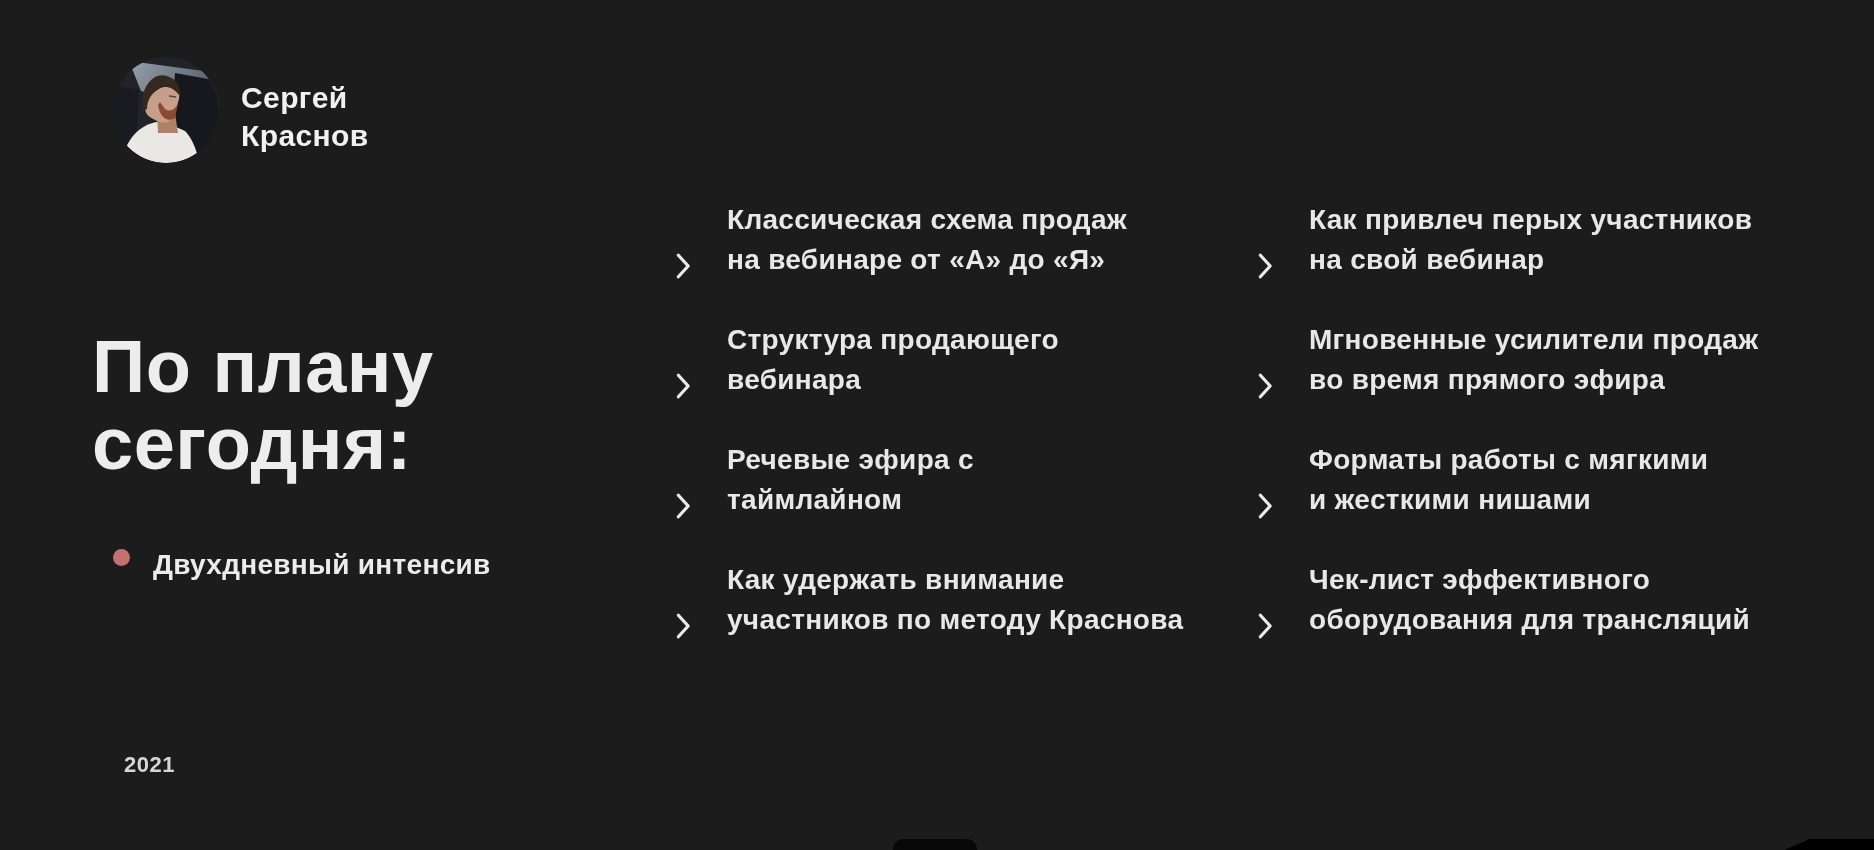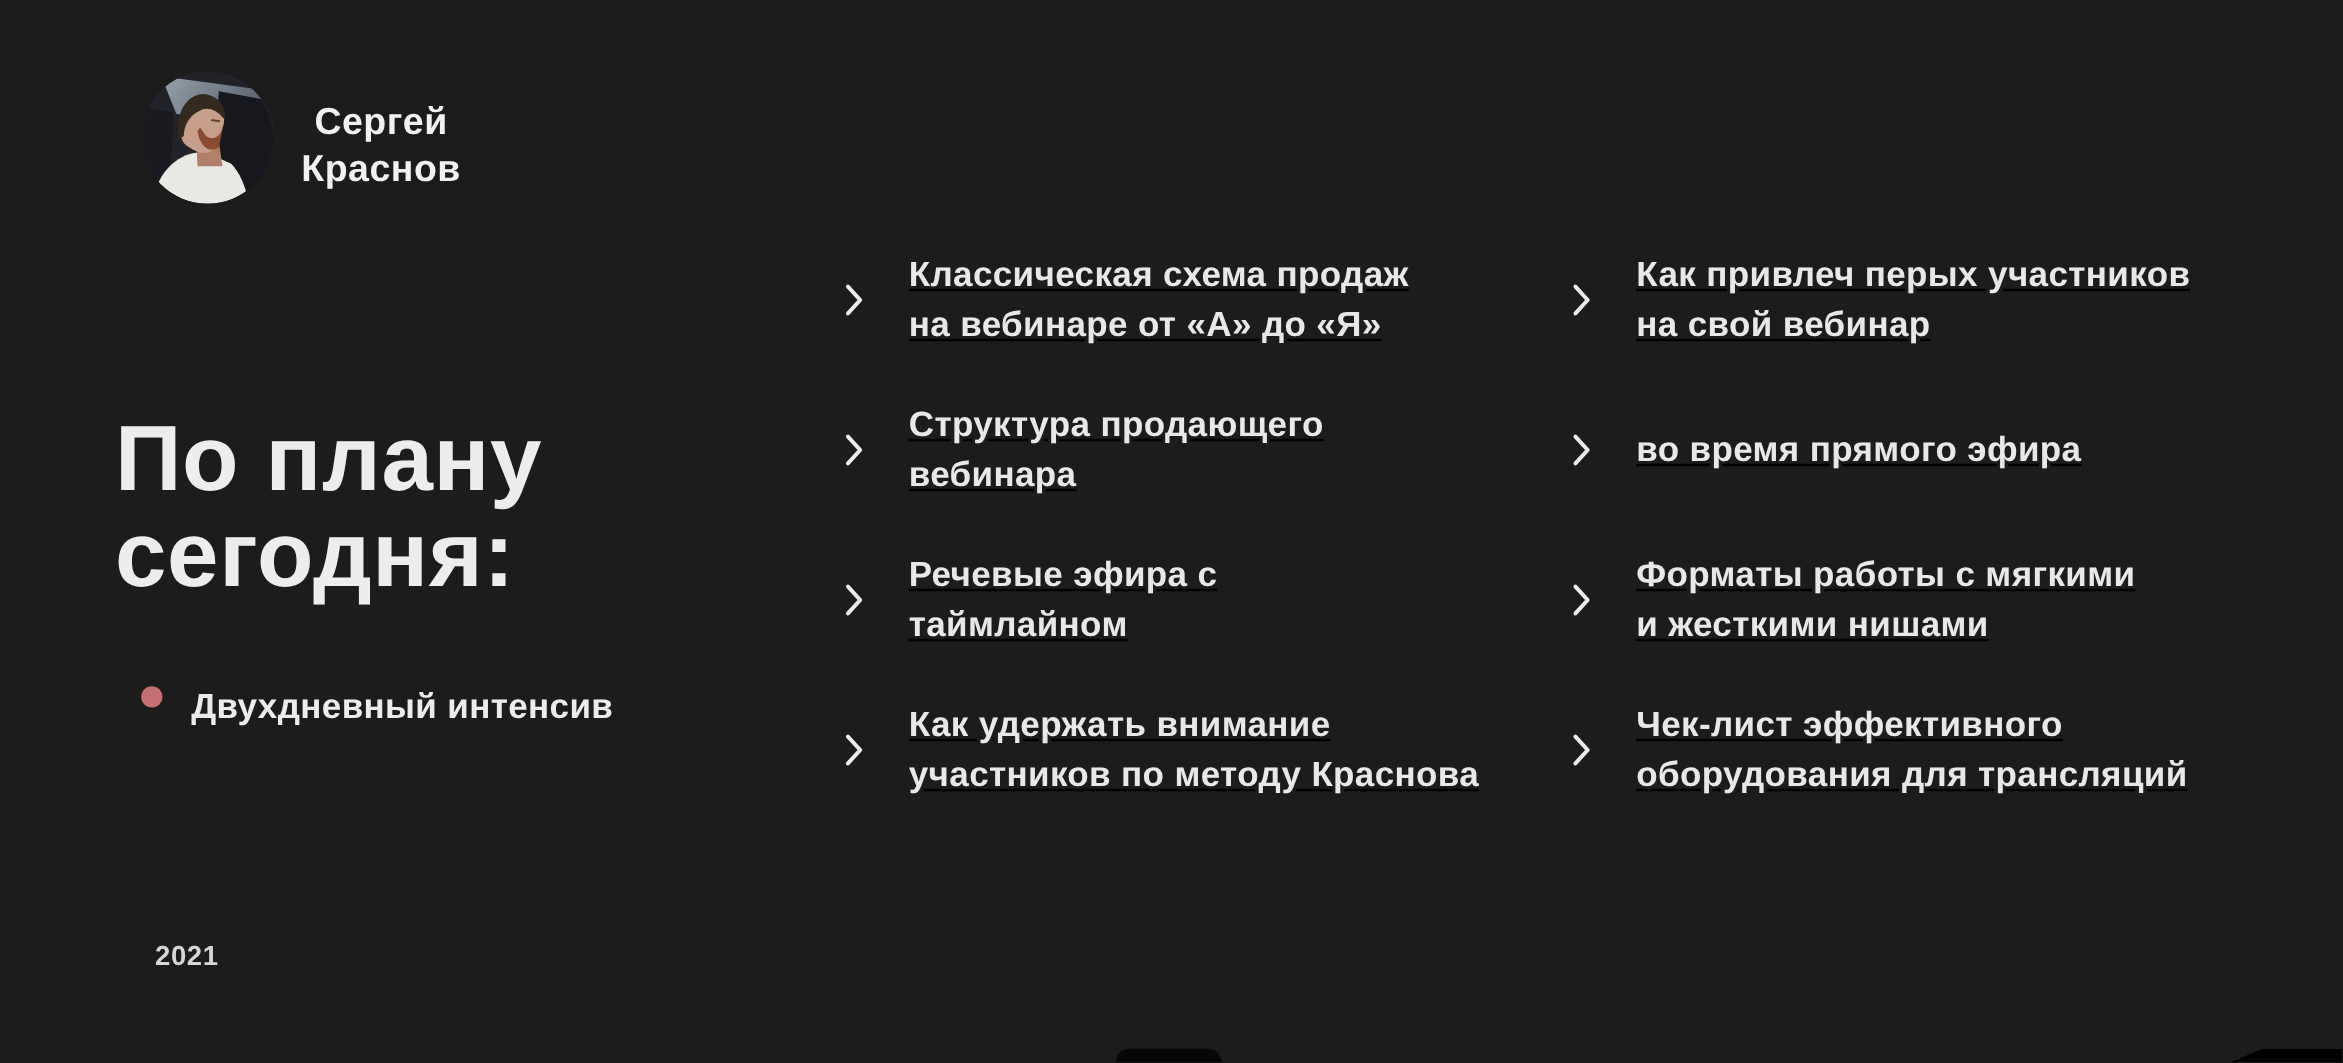--- a/index.html
+++ b/index.html
@@ -9,41 +9,41 @@
     font-family:"Liberation Sans","DejaVu Sans",sans-serif;
   }
   .avatar{
     position:absolute;left:113px;top:57px;width:106px;height:106px;
     border-radius:50%;overflow:hidden;
   }
   .avatar svg{display:block;width:106px;height:106px;}
   .author{
     position:absolute;left:241px;top:79px;
     font-size:30px;line-height:38px;font-weight:700;
-    color:#f1f1f1;letter-spacing:.4px;text-align:center;
+    color:#f1f1f1;letter-spacing:.4px;
   }
   .title{
     position:absolute;left:92px;top:328px;
     font-size:74px;line-height:77px;font-weight:700;
     color:#ededed;letter-spacing:.5px;
   }
   .bullet-row{
     position:absolute;left:113px;top:549px;
     display:flex;align-items:flex-start;gap:23px;
     font-size:28px;font-weight:600;color:#ececec;letter-spacing:.3px;
   }
   .dot{width:17px;height:17px;border-radius:50%;background:#c47070;flex:0 0 auto;}
   .year{
     position:absolute;left:124px;top:752px;
     font-size:22px;font-weight:700;color:#d6d6d6;letter-spacing:.5px;
   }
   .col{position:absolute;top:200px;display:flex;flex-direction:column;}
   .col1{left:676px;}
   .col2{left:1258px;}
-  .item{display:flex;align-items:center;height:80px;margin-bottom:40px;text-decoration:underline;}
+  .item{display:flex;align-items:flex-end;height:80px;margin-bottom:40px;}
   .chev{
     width:15px;height:28px;flex:0 0 auto;margin-right:36px;
     stroke:#ececec;stroke-width:3.4;fill:none;
     stroke-linecap:round;stroke-linejoin:round;
   }
   .item-text{
     font-size:28px;line-height:40px;font-weight:600;
     color:#e8e8e8;letter-spacing:.3px;white-space:nowrap;
   }
   .notch{
@@ -154,20 +154,21 @@
       <div>Как привлеч перых участников</div>
       <div>на свой вебинар</div>
     </div>
   </div>
 
   <div class="item">
     <svg class="chev" viewBox="0 0 16 30">
       <polyline points="2.5,3.5 13,15 2.5,26.5"></polyline>
     </svg>
     <div class="item-text">
+      <div>Мгновенные усилители продаж</div>
       <div>во время прямого эфира</div>
     </div>
   </div>
 
   <div class="item">
     <svg class="chev" viewBox="0 0 16 30">
       <polyline points="2.5,3.5 13,15 2.5,26.5"></polyline>
     </svg>
     <div class="item-text">
       <div>Форматы работы с мягкими</div>

